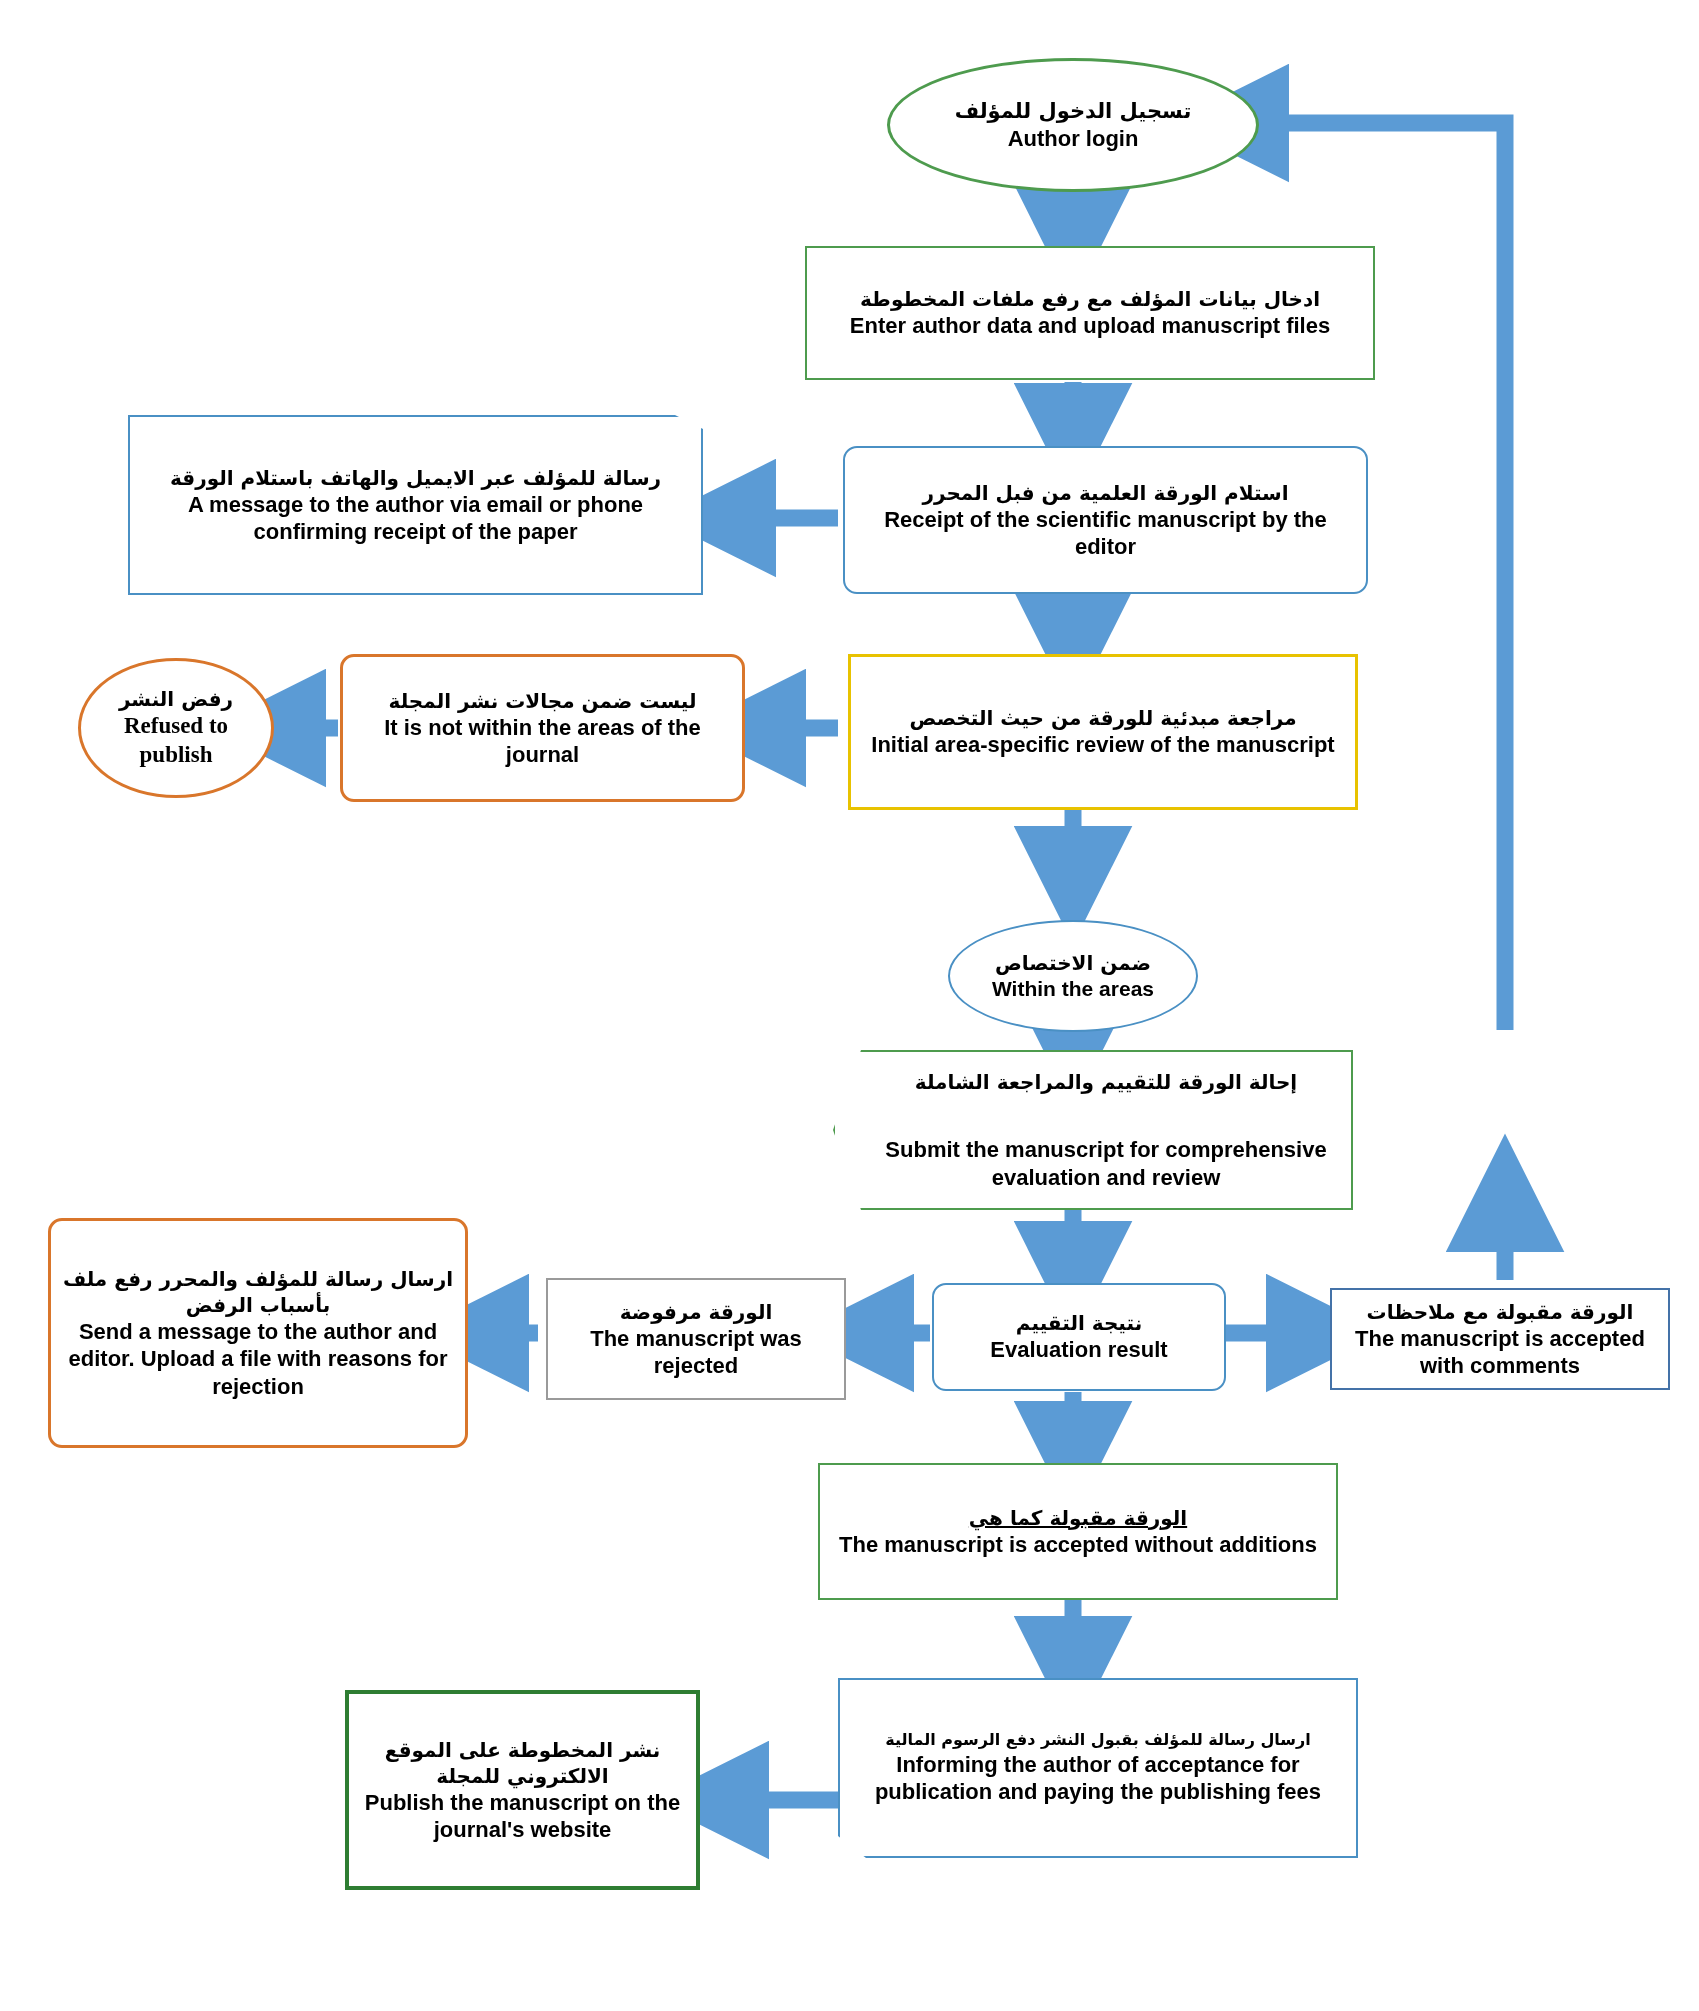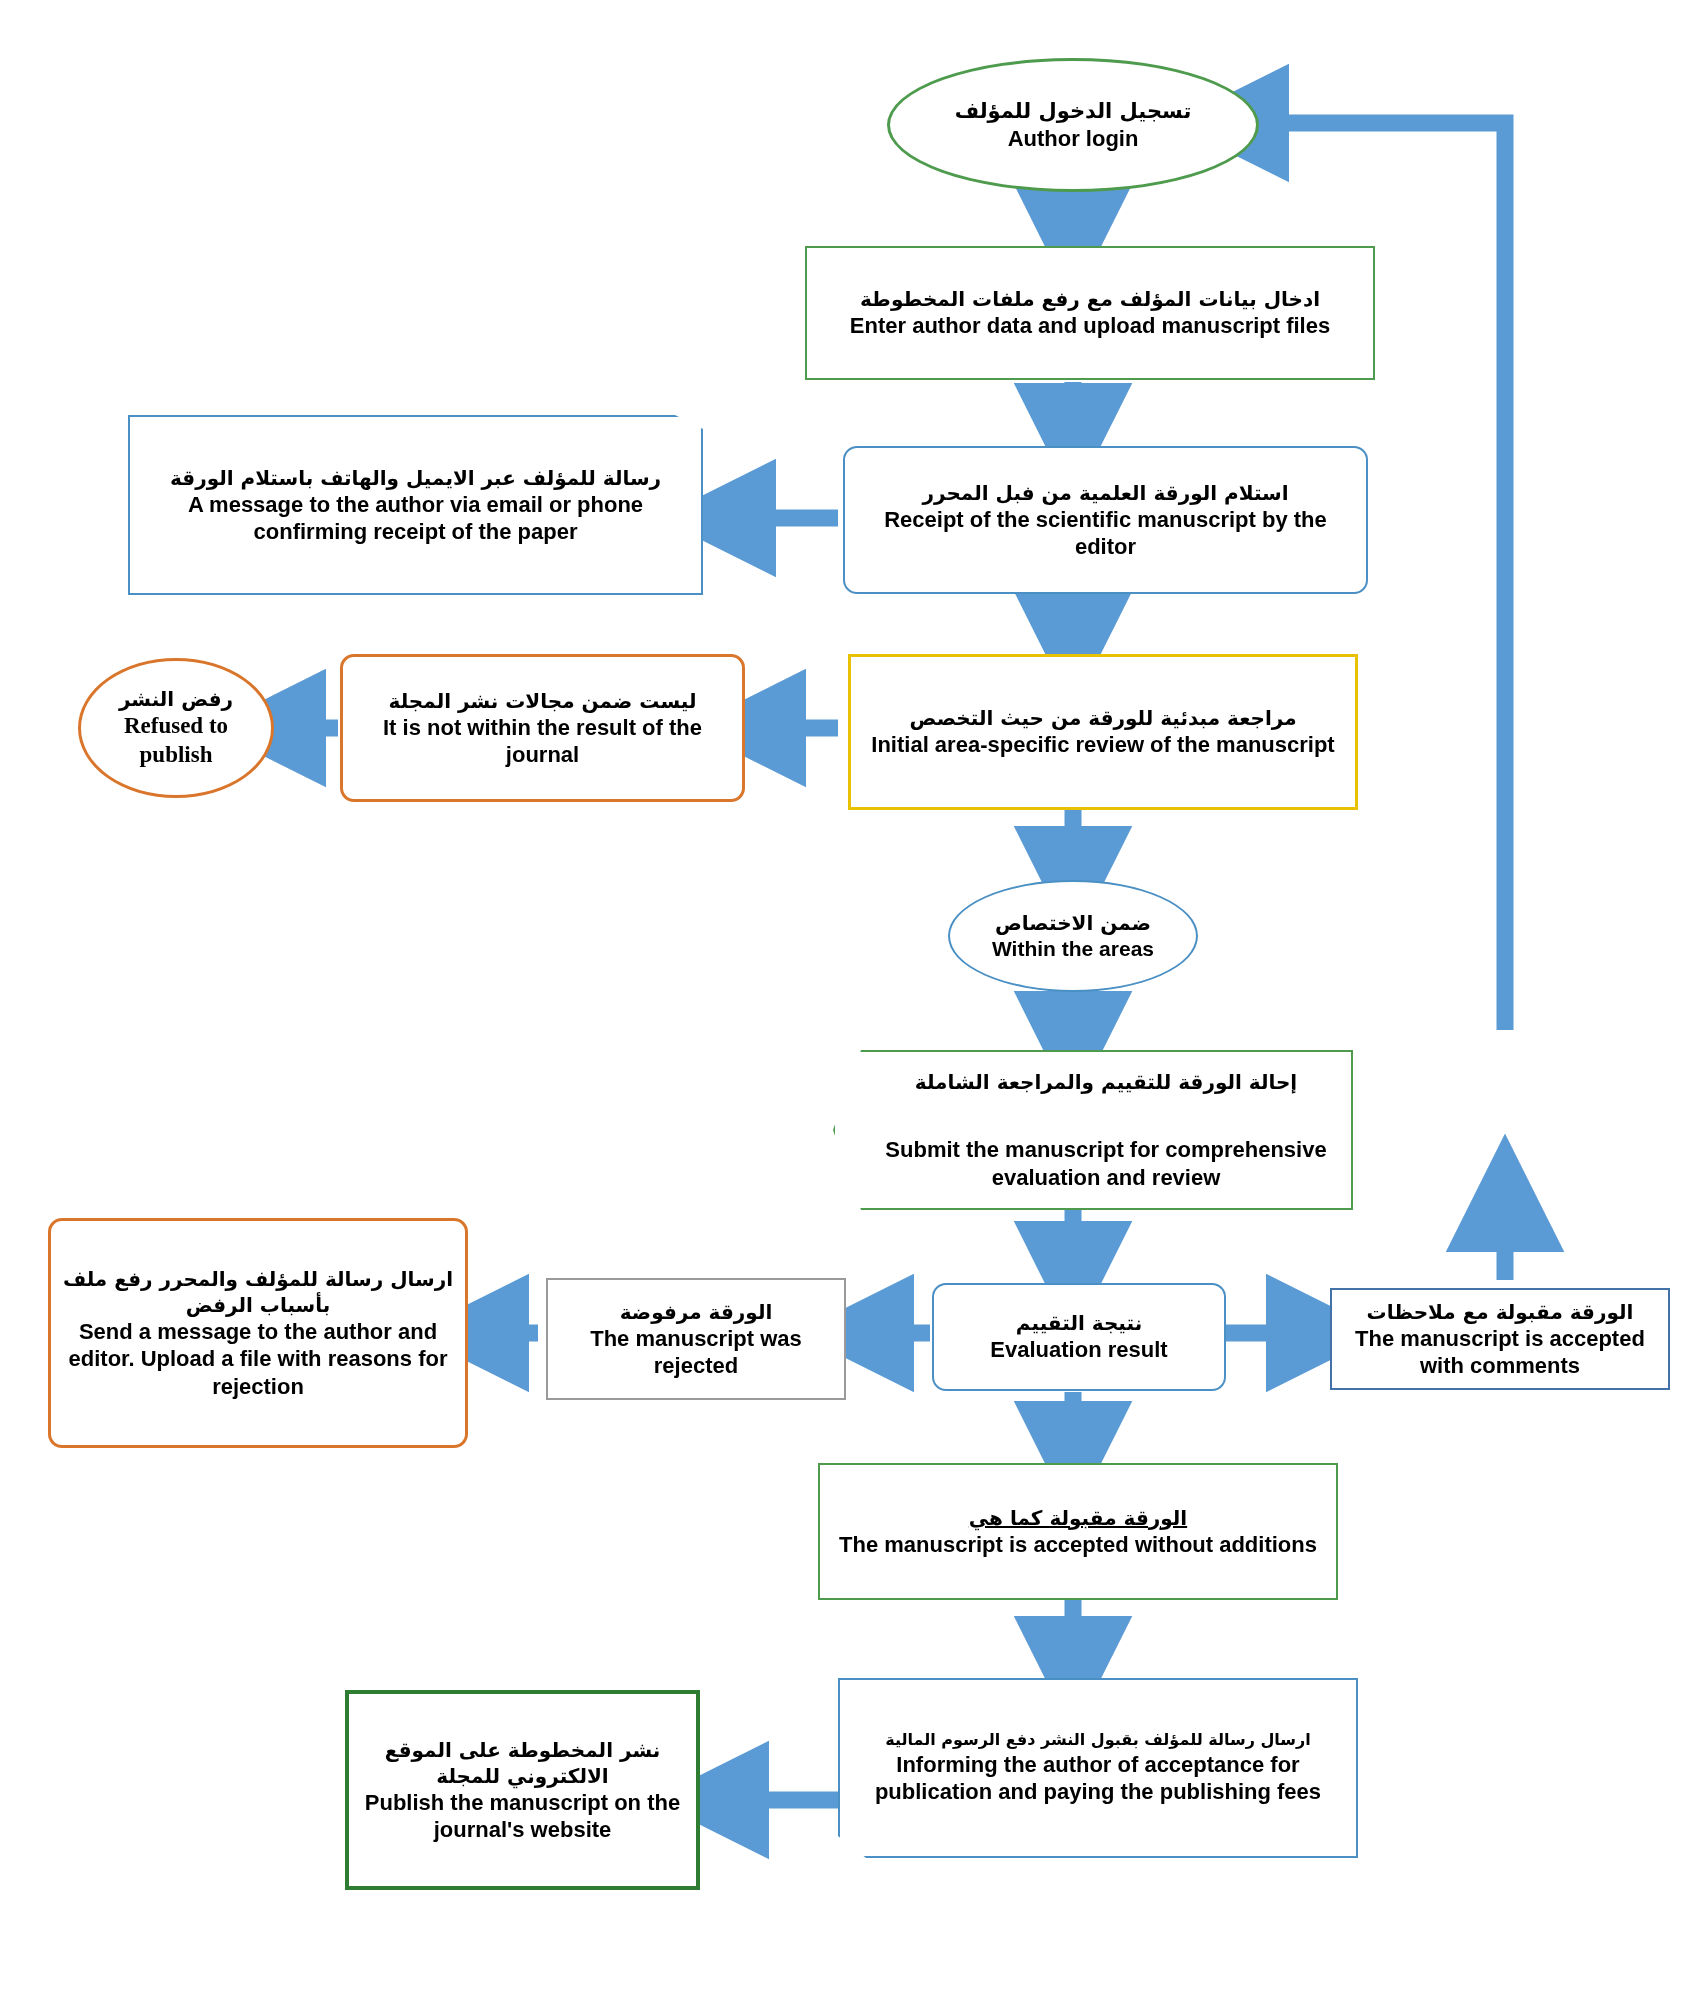--- a/index.html
+++ b/index.html
@@ -141,29 +141,29 @@
     <div class="en" style="font-size:22px;">A message to the author via email or phone confirming receipt of the paper</div>
   </div>
 
   <div class="node rect-yellow" style="left:848px; top:654px; width:510px; height:156px;">
     <div class="ar" style="font-size:20px;">مراجعة مبدئية للورقة من حيث التخصص</div>
     <div class="en" style="font-size:22px;">Initial area-specific review of the manuscript</div>
   </div>
 
   <div class="node rect-orange" style="left:340px; top:654px; width:405px; height:148px;">
     <div class="ar" style="font-size:20px;">ليست ضمن مجالات نشر المجلة</div>
-    <div class="en" style="font-size:22px;">It is not within the result of the journal</div>
+    <div class="en" style="font-size:22px;">It is not within the areas of the journal</div>
   </div>
 
   <div class="node ellipse-orange" style="left:78px; top:658px; width:196px; height:140px;">
     <div class="ar" style="font-size:20px;">رفض النشر</div>
     <div class="en" style="font-family:'Liberation Serif', serif; font-size:23px;">Refused to publish</div>
   </div>
 
-  <div class="node ellipse-blue" style="left:948px; top:880px; width:250px; height:112px;">
+  <div class="node ellipse-blue" style="left:948px; top:920px; width:250px; height:112px;">
     <div class="ar" style="font-size:20px;">ضمن الاختصاص</div>
     <div class="en" style="font-size:21px;">Within the areas</div>
   </div>
 
   <div class="node pentagon-green" style="left:833px; top:1050px; width:520px; height:160px; padding-left:36px;">
     <div class="ar" style="font-size:20px;">إحالة الورقة للتقييم والمراجعة الشاملة</div>
     <div class="en" style="font-size:22px;">Submit the manuscript for comprehensive evaluation and review</div>
   </div>
 
 

